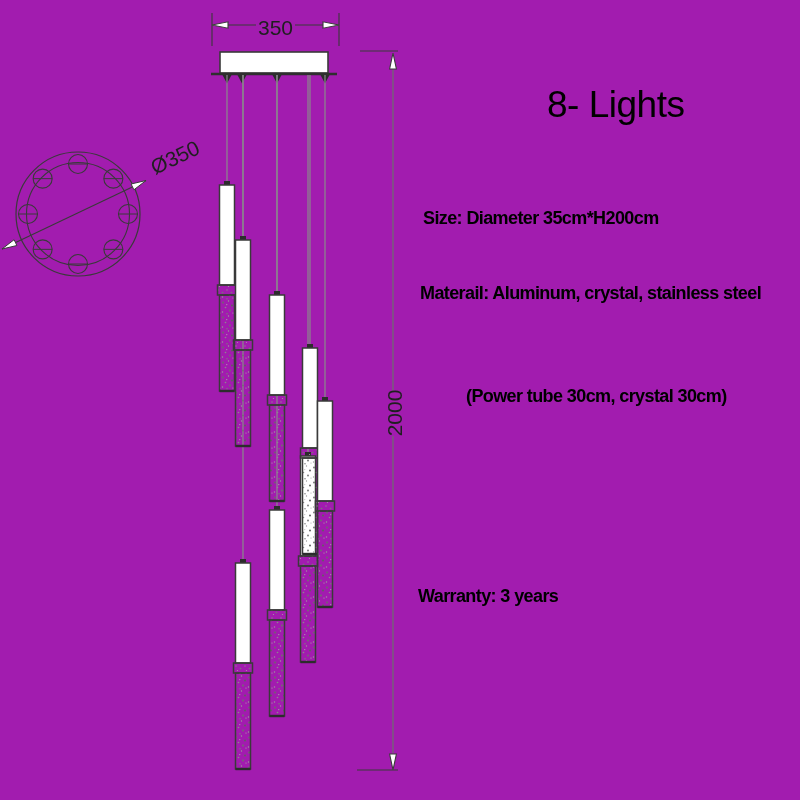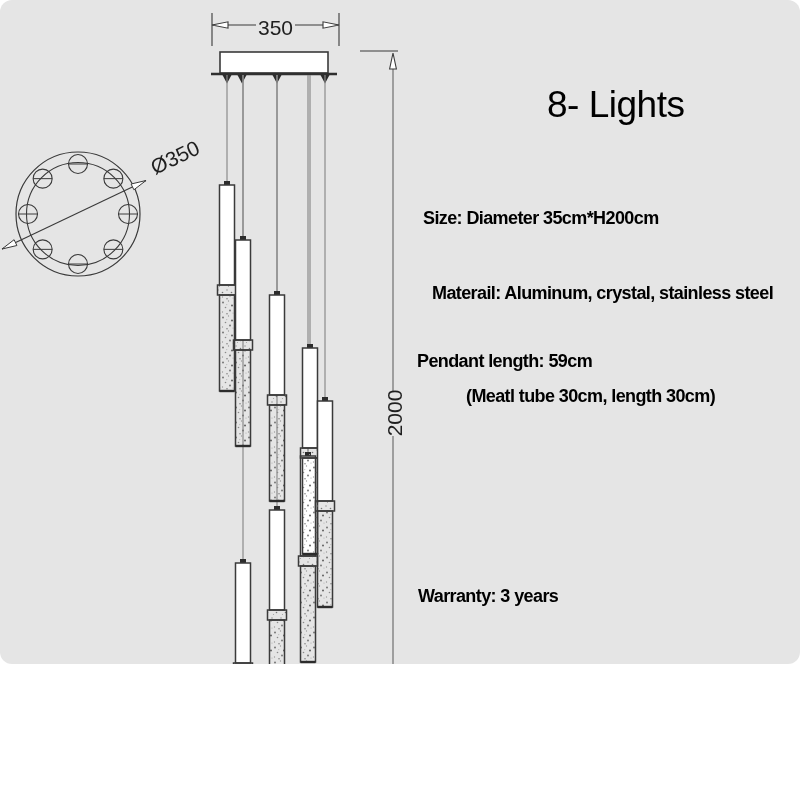--- a/index.html
+++ b/index.html
@@ -1,17 +1,17 @@
 <!DOCTYPE html>
 <html><head>
 <meta charset="utf-8">
 <style>
   html,body{margin:0;padding:0;background:#fff;}
-  .stage{position:relative;width:800px;height:664px;background:#e5e5e5;overflow:hidden;
-         font-family:"Liberation Sans",sans-serif;border-radius:12px;}
+  .stage{position:relative;width:800px;height:800px;background:#a21caf;overflow:hidden;
+         font-family:"Liberation Sans",sans-serif;}
   svg{position:absolute;left:0;top:0;}
   .title{position:absolute;left:535px;top:72px;font-size:37px;font-weight:normal;
          letter-spacing:-0.5px;color:#000;white-space:nowrap;margin:12px;}
   .spec{position:absolute;font-size:18px;font-weight:bold;letter-spacing:-0.6px;
         color:#000;white-space:nowrap;}
   text{font-family:"Liberation Sans",sans-serif;fill:#1f1f1f;}
 </style>
 </head>
 <body>
 
@@ -160,17 +160,16 @@
         </g>
       <line x1="2" y1="249" x2="146" y2="180.5" stroke="#3a3a3a" stroke-width="1.1"></line>
       <polygon points="2,249 16.9,245.5 14.1,239.7" fill="#fff" stroke="#3a3a3a" stroke-width="1"></polygon>
       <polygon points="146,180.5 133.9,189.8 131.1,184" fill="#fff" stroke="#3a3a3a" stroke-width="1"></polygon>
       <text transform="translate(155,175) rotate(-25.4)" font-size="21">Ø350</text>
     </g>
   </svg>
 
   <h1 class="title">8- Lights</h1>
   <div class="spec" style="left:423px;top:208px;">Size: Diameter 35cm*H200cm</div>
-  <div class="spec" style="left:432px;top:283px;">Materail: Aluminum, crystal, stainless steel</div>
-  <div class="spec" style="left:417px;top:351px;">Pendant length: 59cm</div>
-  <div class="spec" style="left:466px;top:386px;">(Meatl tube 30cm, length 30cm)</div>
+  <div class="spec" style="left:420px;top:283px;">Materail: Aluminum, crystal, stainless steel</div>
+  <div class="spec" style="left:466px;top:386px;">(Power tube 30cm, crystal 30cm)</div>
   <div class="spec" style="left:418px;top:586px;text-align:center;">Warranty: 3 years</div>
 </div>
 
 </body></html>

